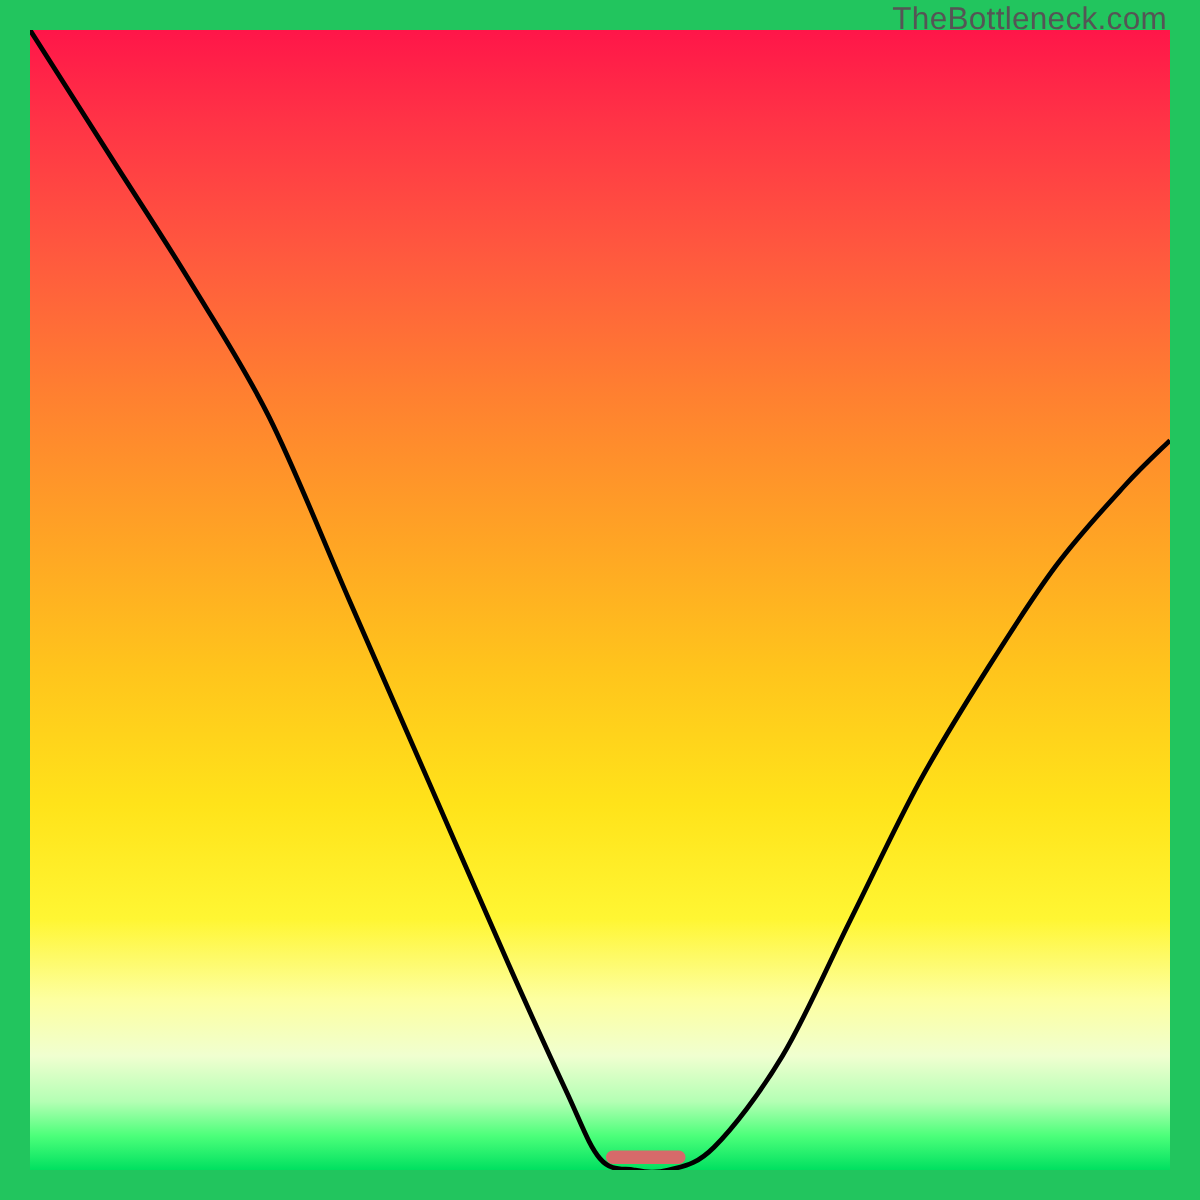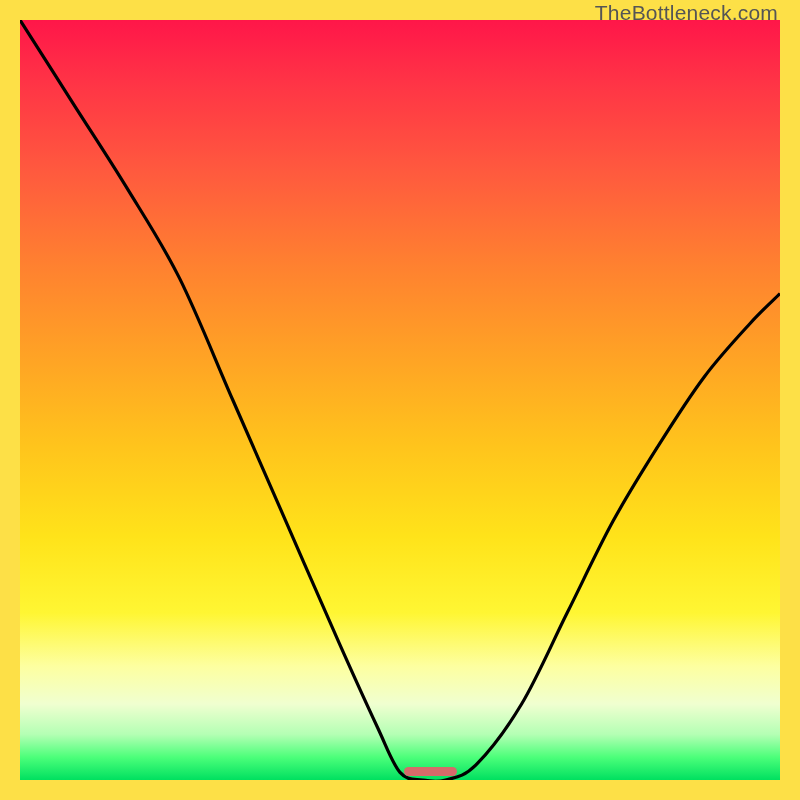--- a/index.html
+++ b/index.html
@@ -8,21 +8,21 @@
     width: 800px;
     height: 800px;
     background: #000;
     overflow: hidden;
     font-family: Arial, Helvetica, sans-serif;
   }
   .frame {
     position: relative;
     width: 800px;
     height: 800px;
-    background: #fde047;
+    background: #22c55e;
   }
   .plot-area {
     position: absolute;
     left: 20px;
     top: 20px;
     width: 760px;
     height: 760px;
     background: linear-gradient(
       to bottom,
       #ff1649 0%,

